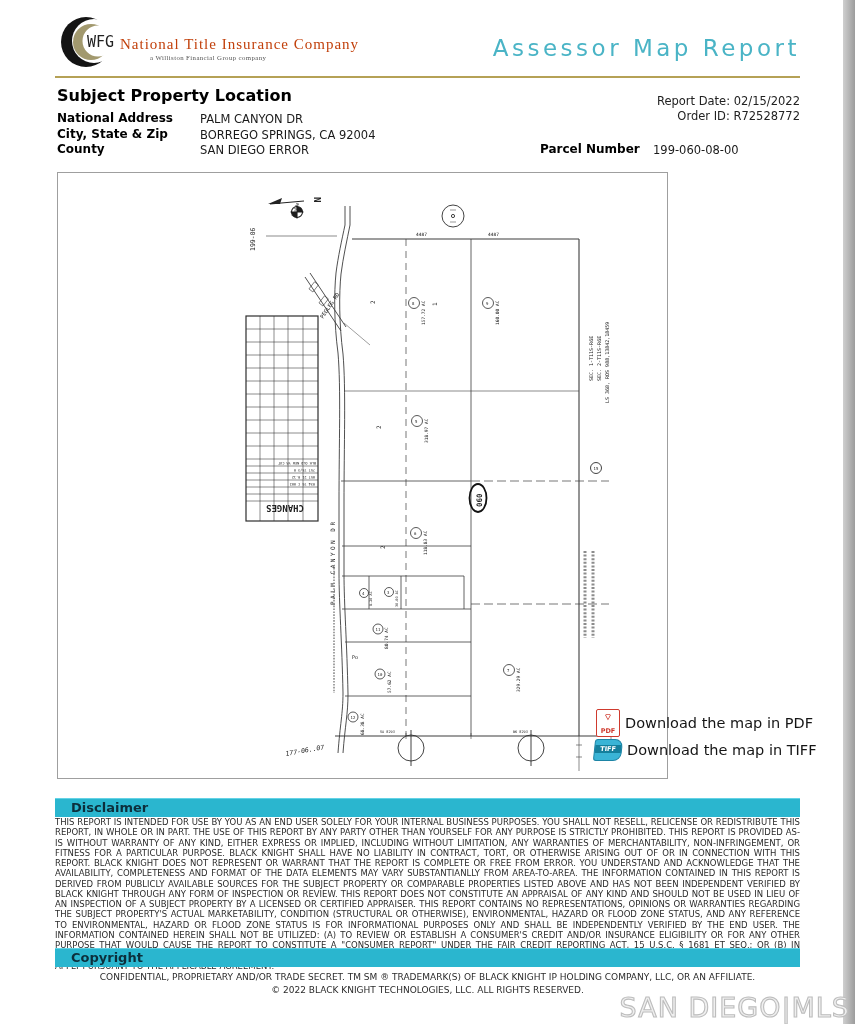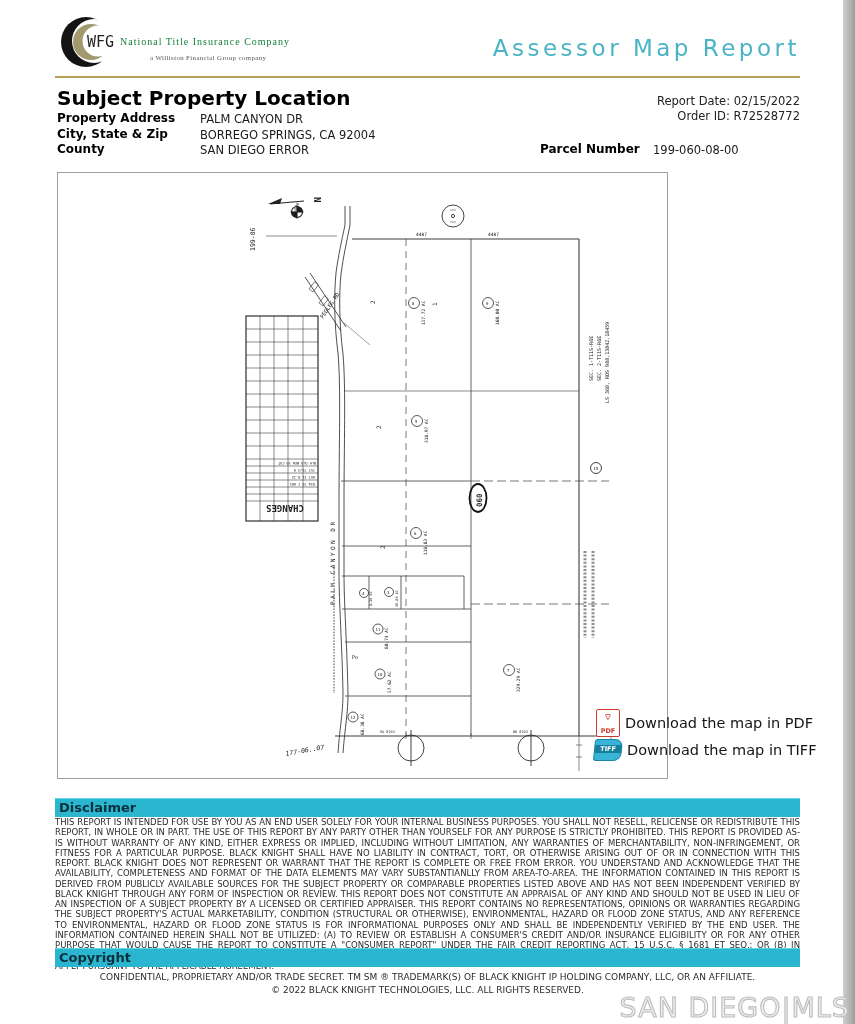--- a/index.html
+++ b/index.html
@@ -1,47 +1,47 @@
 <!DOCTYPE html>
 <html><head>
 <meta charset="utf-8">
 <style>
   html,body{margin:0;padding:0;}
   body{width:855px;height:1024px;background:#ffffff;font-family:"DejaVu Sans",sans-serif;position:relative;overflow:hidden;}
   .abs{position:absolute;}
   
   #logo{left:60px;top:14px;width:360px;height:58px;}
   #logo svg{position:absolute;left:0;top:0;}
-  #logo .co-name{position:absolute;left:60px;top:22px;font-family:"Liberation Serif",serif;font-size:10px;letter-spacing:1px;color:#15803d;white-space:nowrap;}
+  #logo .co-name{position:absolute;left:60px;top:22px;font-family:"Liberation Serif",serif;font-size:15px;letter-spacing:1px;color:#c2410c;white-space:nowrap;}
   #logo .tagline{position:absolute;left:90px;top:40px;font-family:"Liberation Serif",serif;font-size:6.8px;color:#555;letter-spacing:.4px;white-space:nowrap;}
   #report-title{right:55px;top:35px;font-size:23px;letter-spacing:3.5px;color:#4ab4c6;font-weight:500;white-space:nowrap;text-align:right;}
   #gold-rule{left:55px;top:76px;width:745px;height:2px;background:#b5a156;}
   
-  #sec-title{left:57px;top:86px;font-size:20px;font-weight:bold;color:#000;}
+  #sec-title{left:57px;top:86px;font-size:16px;font-weight:bold;color:#000;}
   .meta-line{right:55px;font-size:11.5px;color:#222;text-align:right;white-space:nowrap;}
   .prow-label{left:57px;font-size:12px;font-weight:bold;color:#000;white-space:nowrap;}
   .prow-val{left:200px;font-size:11.5px;color:#1a1a1a;white-space:nowrap;}
   #parcel-label{left:540px;top:142px;font-size:12px;font-weight:bold;text-align:right;}
   #parcel-val{left:653px;top:143px;font-size:11.5px;color:#1a1a1a;}
   
   #map-box{left:57px;top:172px;width:609px;height:605px;border:1px solid #9f9f9f;background:#fff;}
   svg text{font-family:"DejaVu Sans Mono",monospace;fill:#222;stroke:none;}
   .s35{font-size:3.5px}.s4{font-size:4px}.s45{font-size:4.5px}.s5{font-size:5px}
   .s55{font-size:5.5px}.s6{font-size:6px}.s65{font-size:6.5px}
   .s75{font-size:7.5px;font-weight:bold}.s9{font-size:9px;font-weight:bold}
   .hand{font-style:italic}
   .dl-row{position:absolute;display:flex;align-items:center;gap:5px;font-size:14.5px;color:#151515;cursor:pointer;white-space:nowrap;}
   .pdf-ico{width:22px;height:26px;border:1.4px solid #cf3a2e;border-radius:2px;background:#fff;position:relative;flex:0 0 auto;}
   .pdf-ico .glyph{position:absolute;left:0;right:0;top:1px;text-align:center;font-size:9px;color:#cf3a2e;font-weight:bold;}
   .pdf-ico .lbl{position:absolute;left:0;right:0;bottom:1px;text-align:center;font-size:6.5px;font-weight:bold;color:#cf3a2e;}
   .tiff-ico{width:26px;height:20px;background:#3ab4d6;border:1px solid #1d84a5;border-radius:3px 8px 8px 3px;position:relative;transform:skewX(-6deg);flex:0 0 auto;}
   .tiff-ico .lbl{position:absolute;left:0;right:0;top:5px;text-align:center;font-size:6.5px;font-weight:bold;color:#fff;background:#157f9c;}
   
   .cyan-bar{left:55px;width:745px;height:18px;background:#2ab6cf;border-top:1px solid #63d3e6;}
-  .cyan-bar span{display:block;padding-left:4px;font-size:13px;font-weight:bold;color:#0c2f3c;line-height:18px;}
+  .cyan-bar span{display:block;padding-left:16px;font-size:13px;font-weight:bold;color:#0c2f3c;line-height:18px;}
   #disclaimer-body{left:55px;top:817px;width:745px;font-size:8.5px;line-height:10.25px;color:#2b2b2b;text-align:justify;}
   .copy-line{left:55px;width:745px;text-align:center;font-size:9px;color:#2b2b2b;}
   
   #edge-band{right:0;top:0;width:12px;height:1024px;background:linear-gradient(to right,#cfcfcf,#9c9c9c);}
   #watermark{right:5px;top:992px;font-size:27px;font-weight:normal;letter-spacing:1px;color:#efefef;-webkit-text-stroke:1.1px #bdbdbd;white-space:nowrap;}
 </style>
 </head>
 <body>
 
 <div class="abs" id="logo">
@@ -55,21 +55,21 @@
   <div class="co-name">National Title Insurance Company</div>
   <div class="tagline">a Williston Financial Group company</div>
 </div>
 <div class="abs" id="report-title">Assessor Map Report</div>
 <div class="abs" id="gold-rule"></div>
 
 <div class="abs" id="sec-title">Subject Property Location</div>
 <div class="abs meta-line" style="top:94px">Report Date: 02/15/2022</div>
 <div class="abs meta-line" style="top:109px">Order ID: R72528772</div>
 
-<div class="abs prow-label" style="top:111px">Property Address</div>
+<div class="abs prow-label" style="top:111px">National Address</div>
 <div class="abs prow-val" style="top:112px">PALM CANYON DR</div>
 <div class="abs prow-label" style="top:127px">City, State &amp; Zip</div>
 <div class="abs prow-val" style="top:128px">BORREGO SPRINGS, CA 92004</div>
 <div class="abs prow-label" style="top:142px">County</div>
 <div class="abs prow-val" style="top:143px">SAN DIEGO ERROR</div>
 <div class="abs" id="parcel-label">Parcel Number</div>
 <div class="abs" id="parcel-val">199-060-08-00</div>
 
 <div class="abs" id="map-box">
   <svg width="609" height="605" viewBox="0 0 609 605">

